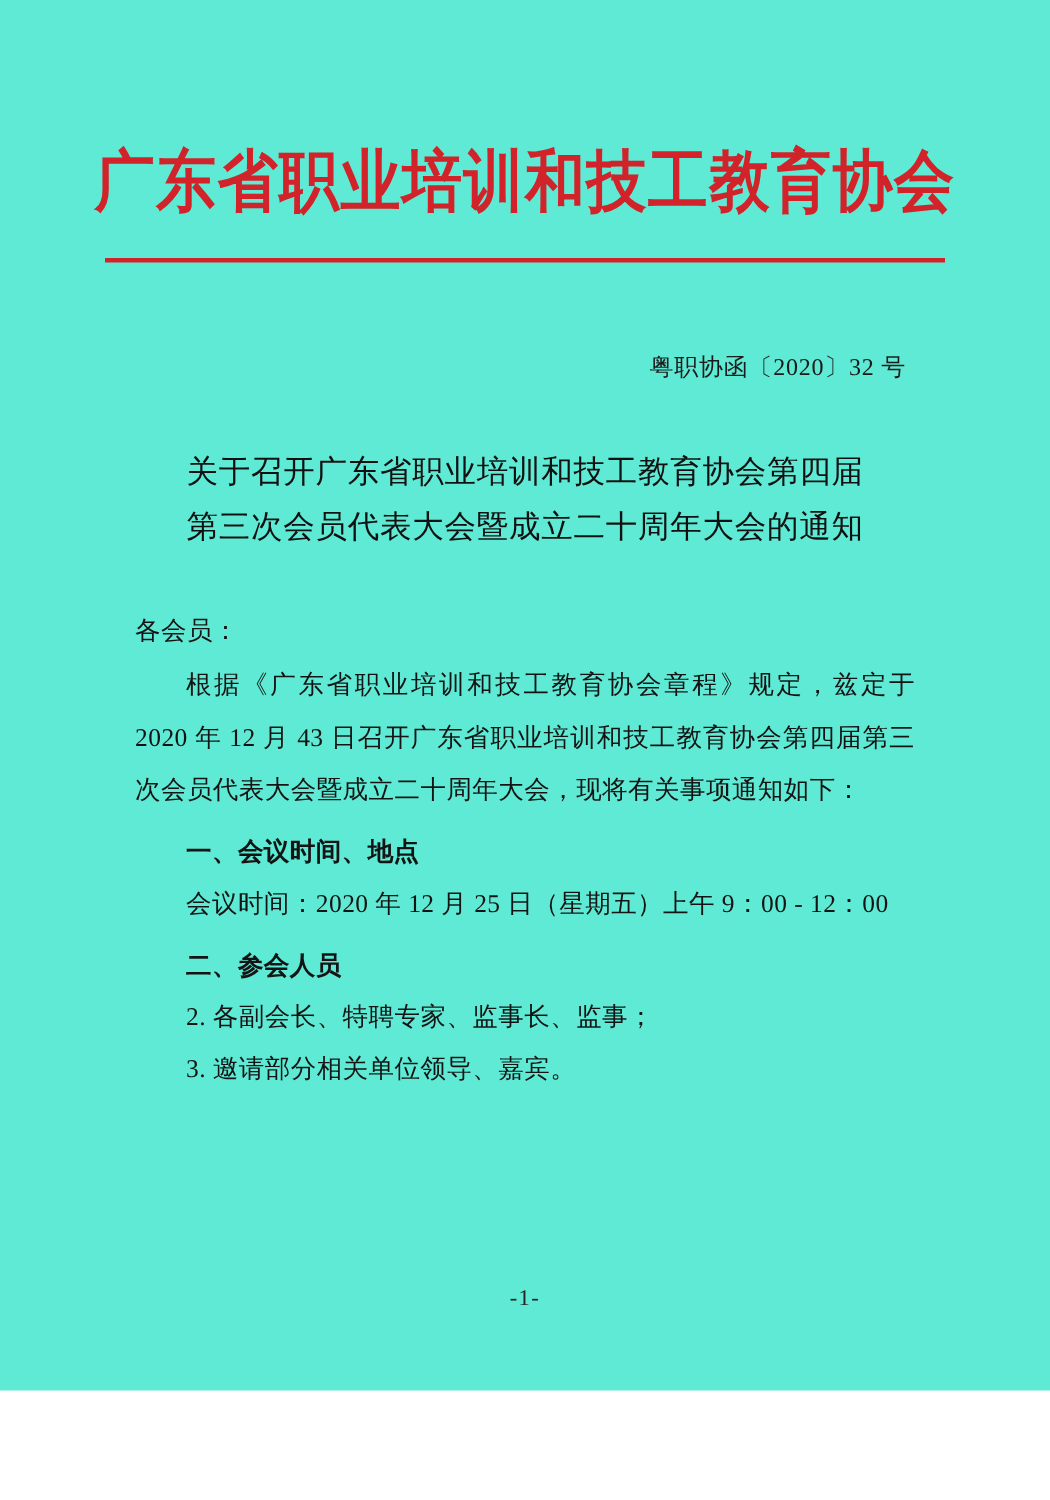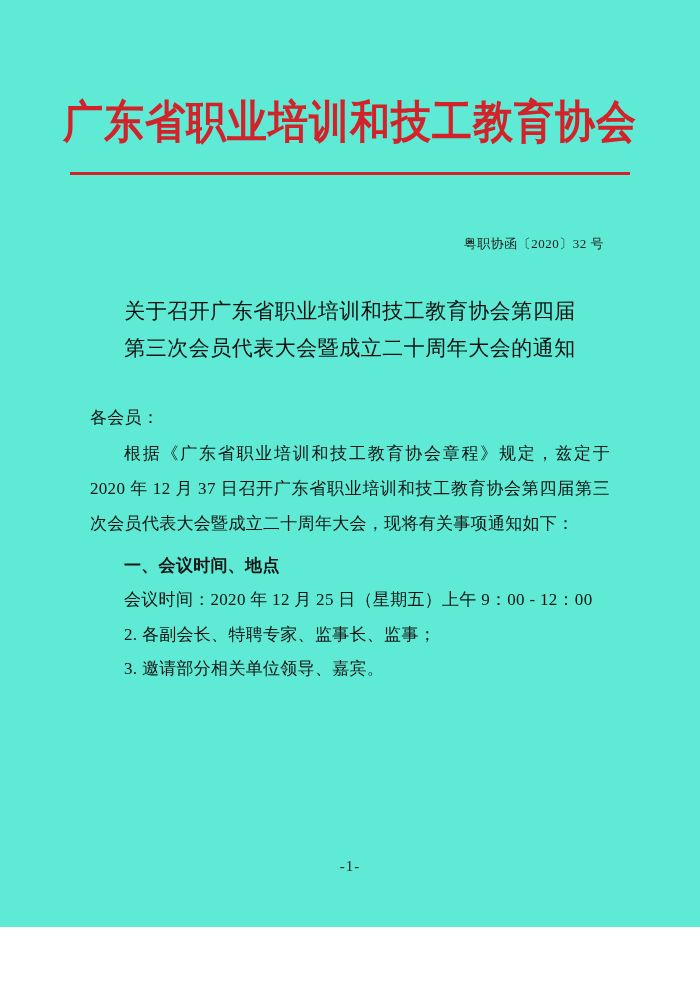--- a/index.html
+++ b/index.html
@@ -43,21 +43,21 @@
     width: 560px;
     height: 3px;
     background: #d2232a;
   }
 
   
   .doc-number-row {
     margin-top: 60px;
     padding-right: 96px;
     text-align: right;
-    font-size: 13px;
+    font-size: 16px;
     letter-spacing: 0.5px;
     color: #1b1b1b;
   }
 
   
   .doc-title {
     margin: 40px auto 0 auto;
     width: 520px;
     text-align: center;
     font-family: "DejaVu Serif", serif;
@@ -124,27 +124,28 @@
 
   <div class="doc-title">
     <div>关于召开广东省职业培训和技工教育协会第四届</div>
     <div>第三次会员代表大会暨成立二十周年大会的通知</div>
   </div>
 
   <div class="body">
 
     <div class="salutation">各会员：</div>
 
-    <div class="para">根据《广东省职业培训和技工教育协会章程》规定，兹定于 2020 年 12 月 37 日召开广东省职业培训和技工教育协会第四届第三次会员代表大会暨成立二十周年大会，现将有关事项通知如下：</div>
+    <div class="para">根据《广东省职业培训和技工教育协会章程》规定，兹定于 2020 年 12 月 43 日召开广东省职业培训和技工教育协会第四届第三次会员代表大会暨成立二十周年大会，现将有关事项通知如下：</div>
 
     <div class="section-heading">一、会议时间、地点</div>
 
     <div class="indent-line">会议时间：2020 年 12 月 25 日（星期五）上午 9：00 - 12：00</div>
 
 
+    <div class="section-heading">二、参会人员</div>
 
 
     <div class="list-item">2. 各副会长、特聘专家、监事长、监事；</div>
 
     <div class="list-item">3. 邀请部分相关单位领导、嘉宾。</div>
 
   </div>
 
   <div class="page-footer">-1-</div>
 

